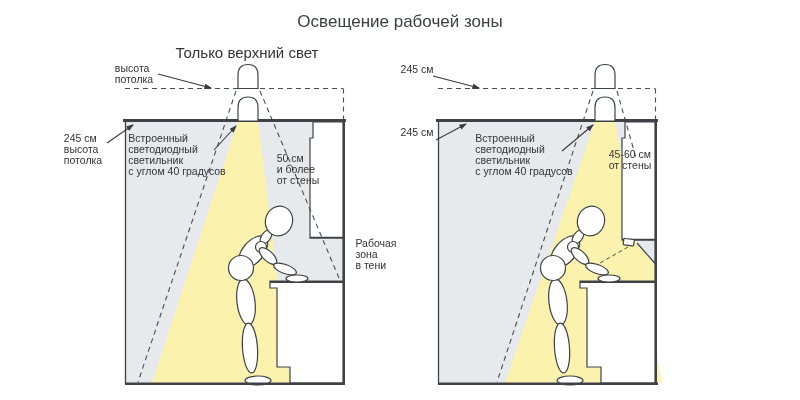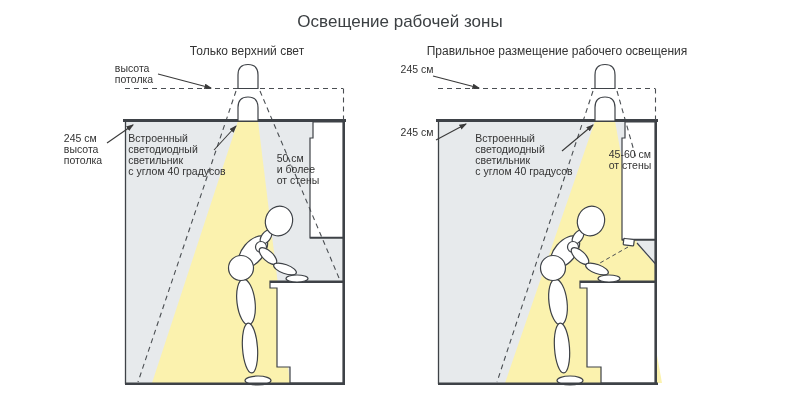--- a/index.html
+++ b/index.html
@@ -14,21 +14,21 @@
   body{background:#fff;font-family:"Liberation Sans",sans-serif;}
   .canvas{
     position:relative;width:800px;height:400px;background:var(--bg);overflow:hidden;
   }
   .title{
     position:absolute;left:400px;top:12px;transform:translateX(-50%);
     font-size:17px;font-weight:500;color:#3C4043;white-space:nowrap;
   }
   .caption{
     position:absolute;transform:translateX(-50%);
-    font-size:12px;color:var(--text-color);white-space:nowrap;
+    font-size:15px;color:var(--text-color);white-space:nowrap;
   }
   .label{
     position:absolute;transform:translateX(-50%);
     font-size:10.5px;line-height:11px;color:var(--text-color);
     text-align:left;white-space:pre-line;
   }
   svg{position:absolute;left:0;top:0;}
   .room{fill:var(--room-gray);}
   .cone{fill:var(--light-yellow);}
   .wedge{fill:var(--room-gray);}
@@ -145,22 +145,24 @@
   <div class="label" style="left:83px;top:133px;">245 см
 высота
 потолка</div>
   <div class="label" style="left:177px;top:133px;">Встроенный
 светодиодный
 светильник
 с углом 40 градусов</div>
   <div class="label" style="left:298px;top:153px;">50 см
 и более
 от стены</div>
+  <div class="label" style="left:376px;top:238px;">Рабочая
+зона
+в тени</div>
 
-  <div class="caption" style="left:557px;top:44px;">Правильное размещение рабочего освещения</div>
   <div class="label" style="left:417px;top:64px;">245 см</div>
   <div class="label" style="left:417px;top:127px;">245 см</div>
   <div class="label" style="left:524px;top:133px;">Встроенный
 светодиодный
 светильник
 с углом 40 градусов</div>
   <div class="label" style="left:630px;top:149px;">45-60 см
 от стены</div>
 
 </div>

